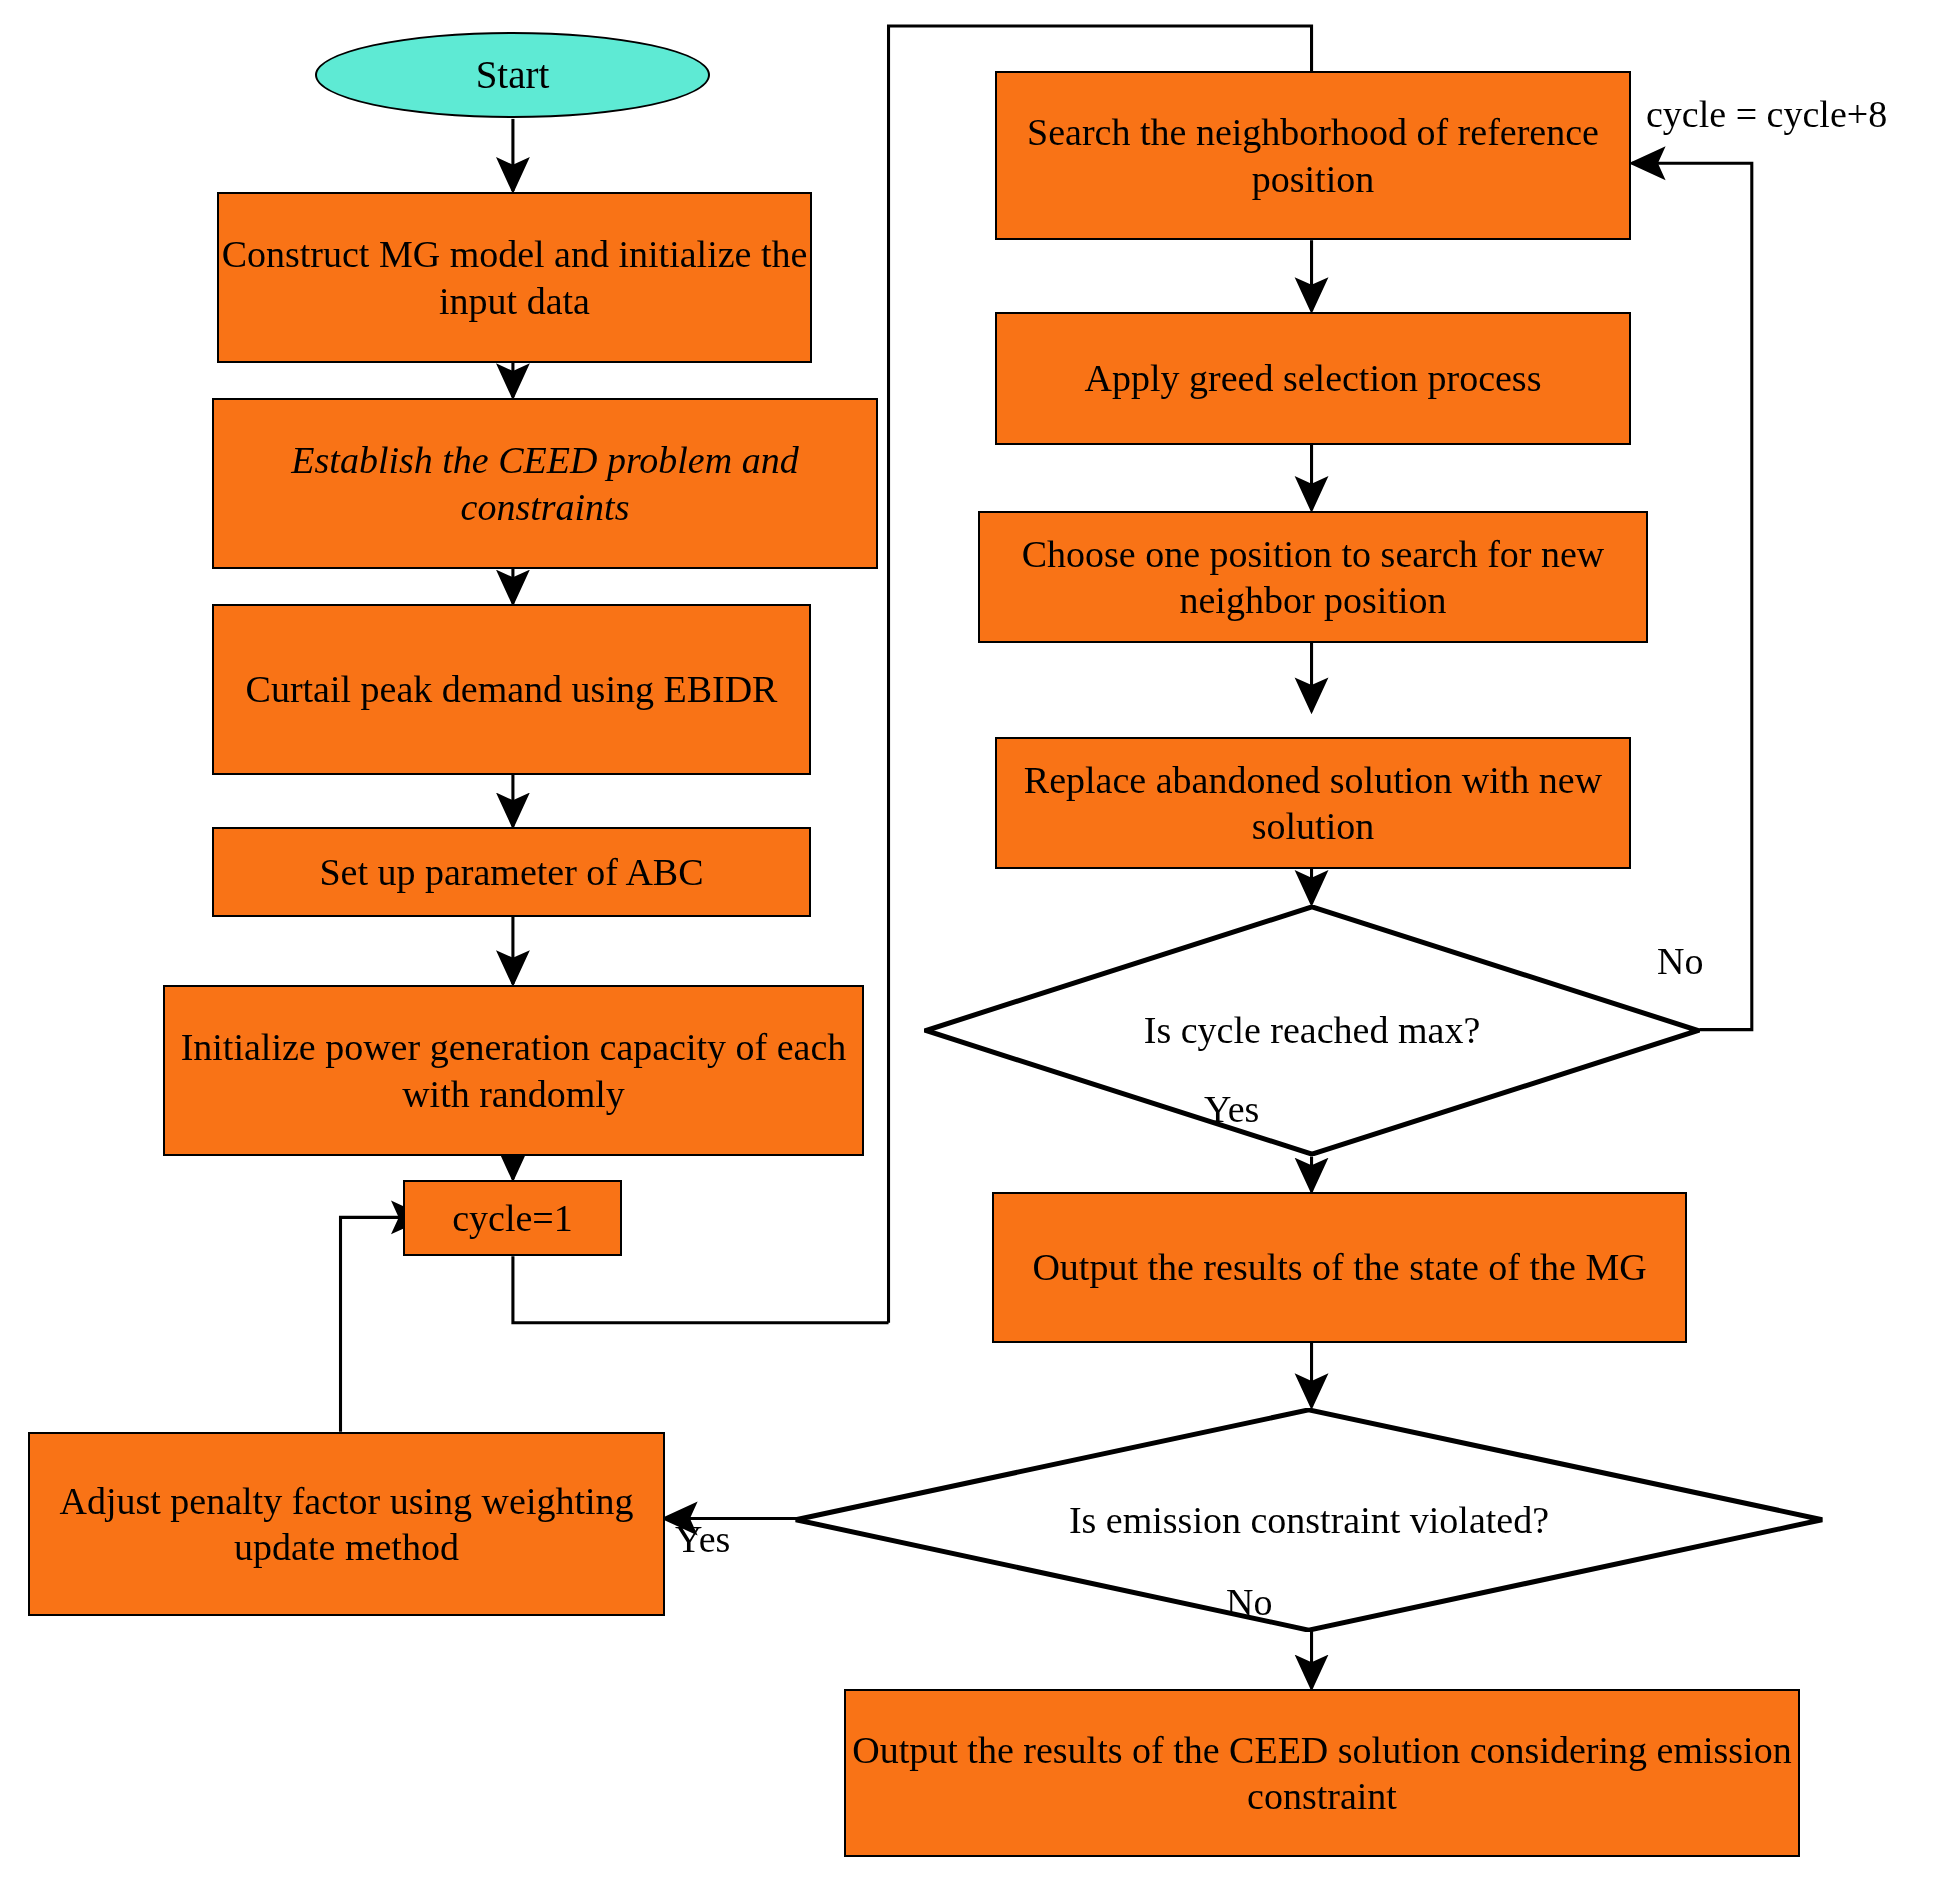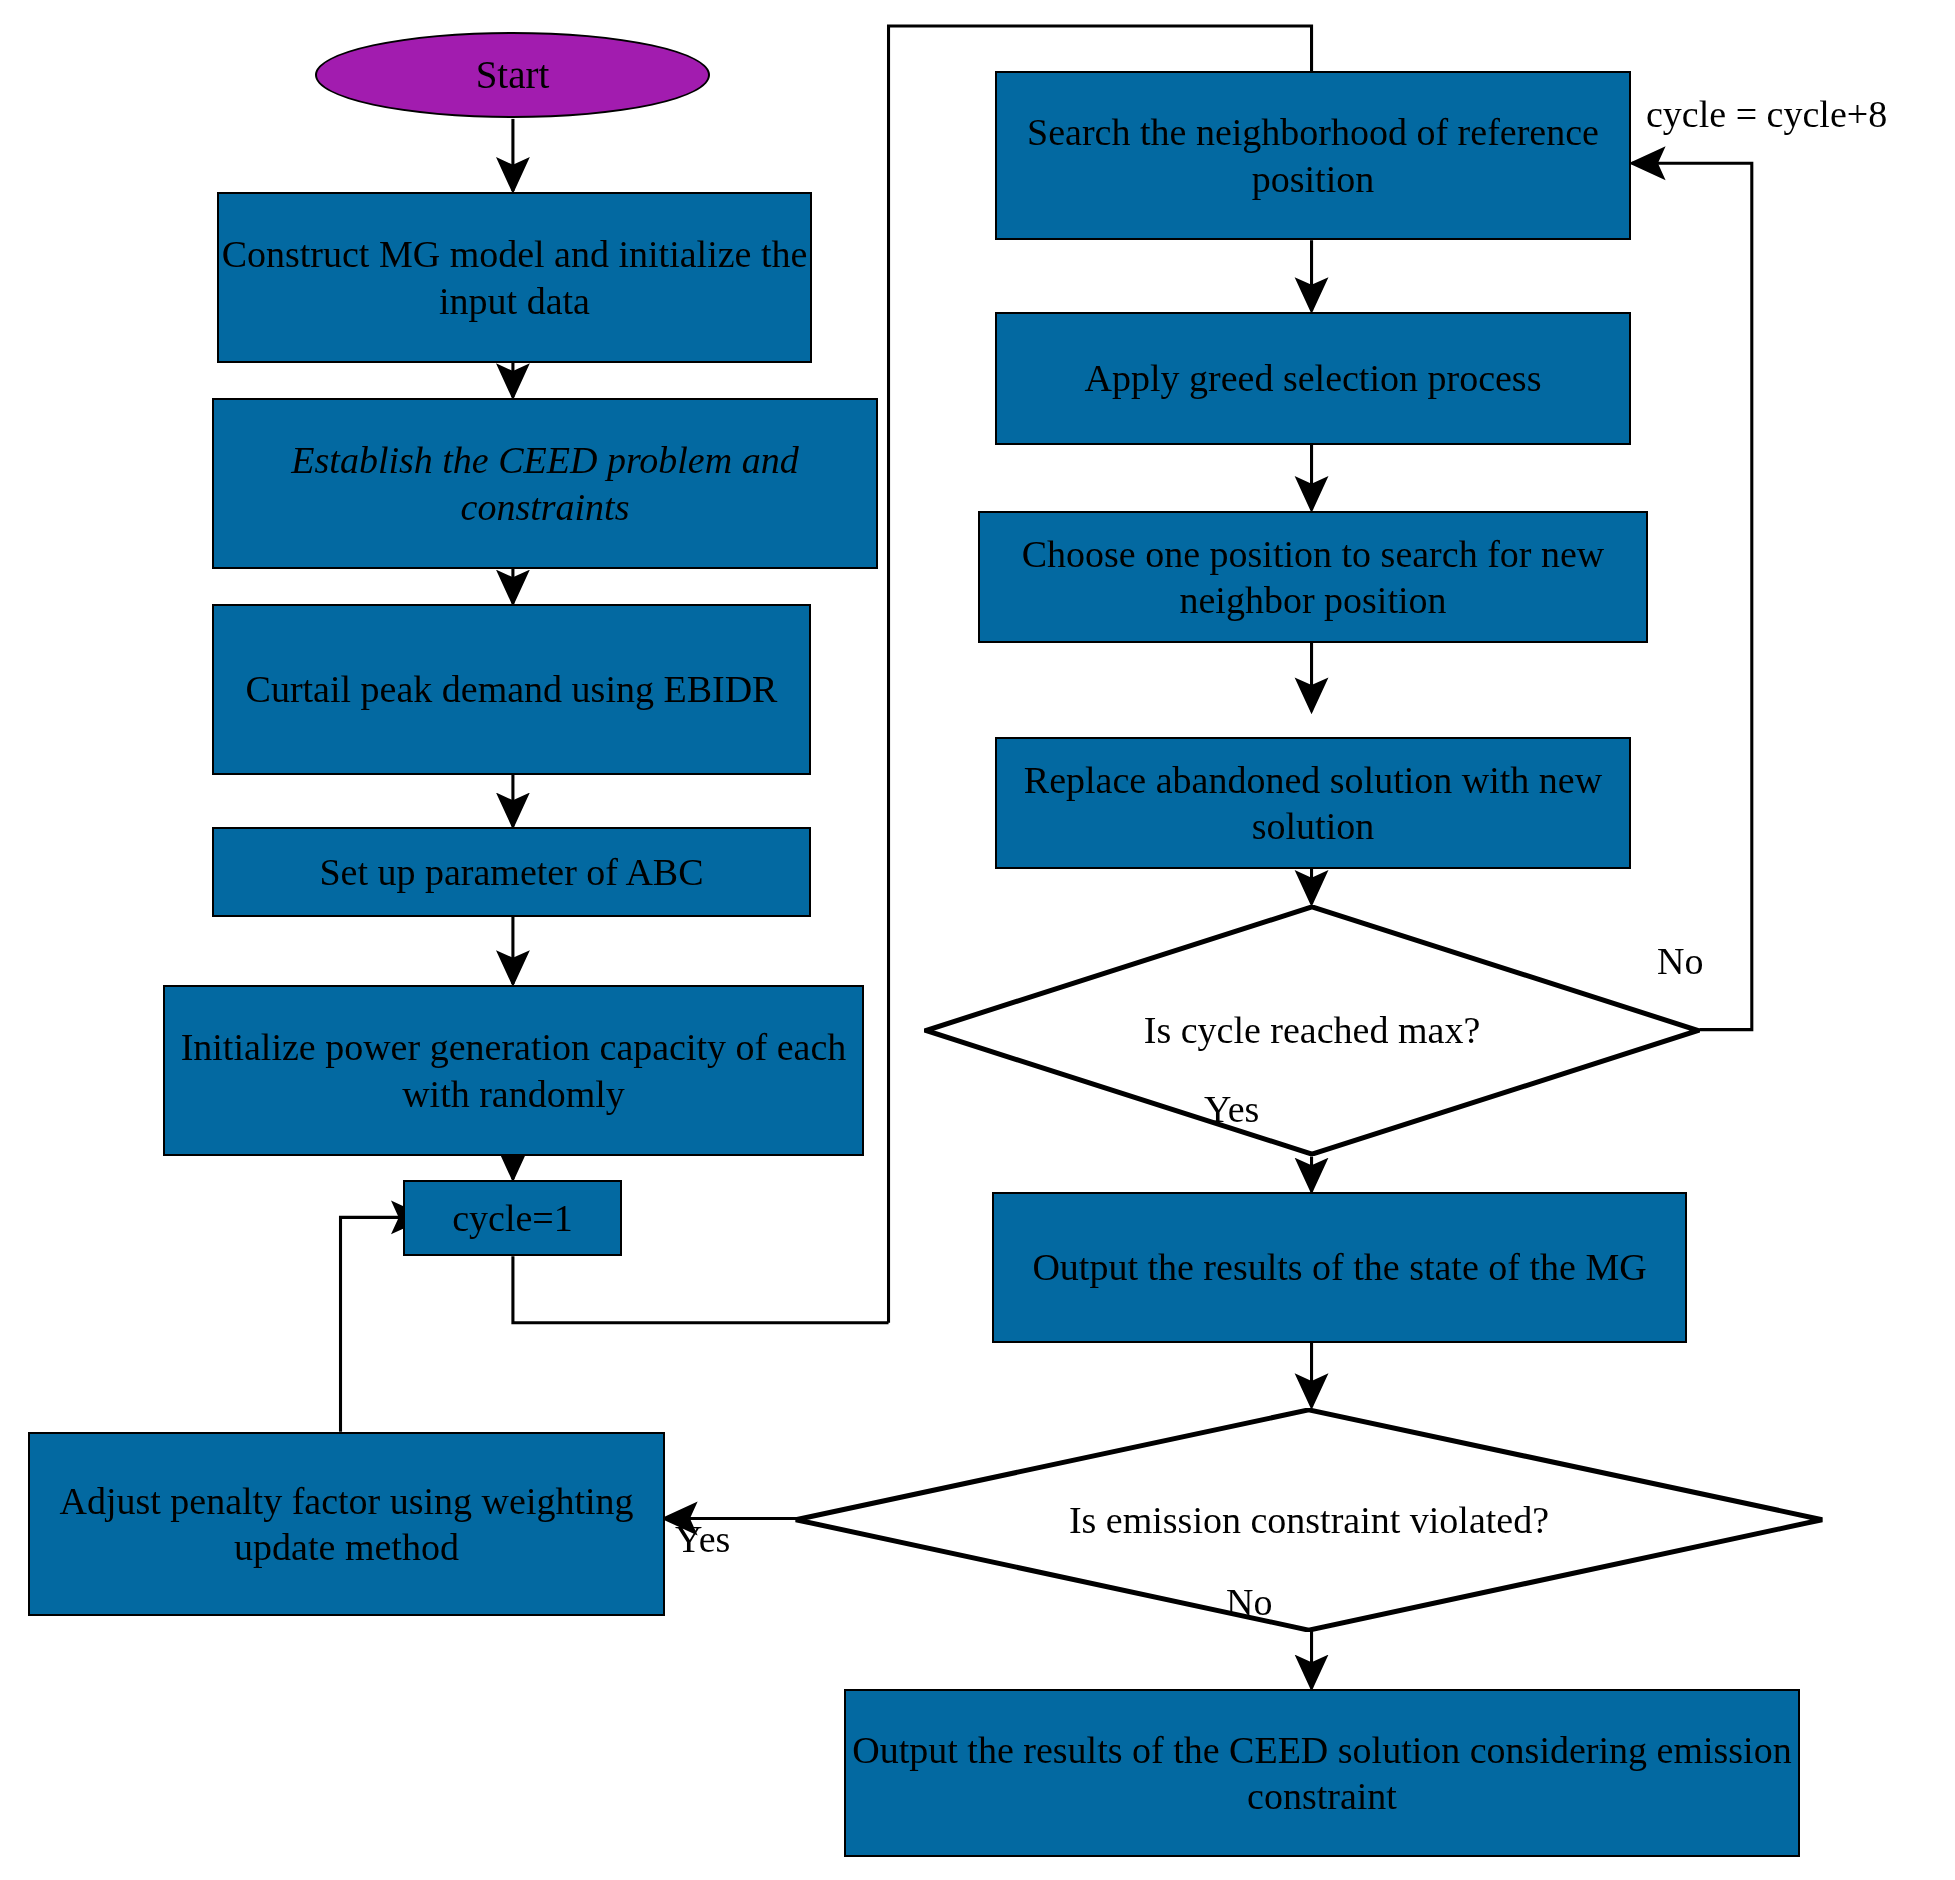--- a/index.html
+++ b/index.html
@@ -27,27 +27,27 @@
     box-sizing: border-box;
     display: flex;
     align-items: center;
     justify-content: center;
     text-align: center;
     color: #000000;
     line-height: 1.22;
   }
   .rect {
     border: 2.5px solid #000000;
-    background: #0369a1;
+    background: #f97316;
     text-align: center;
   }
   .terminal {
     border: 2.5px solid #000000;
     border-radius: 50%;
-    background: #a21caf;
+    background: #5eead4;
   }
   .diamond-wrap {
     position: absolute;
     display: flex;
     align-items: center;
     justify-content: center;
     text-align: center;
     color: #000000;
     line-height: 1.22;
   }

